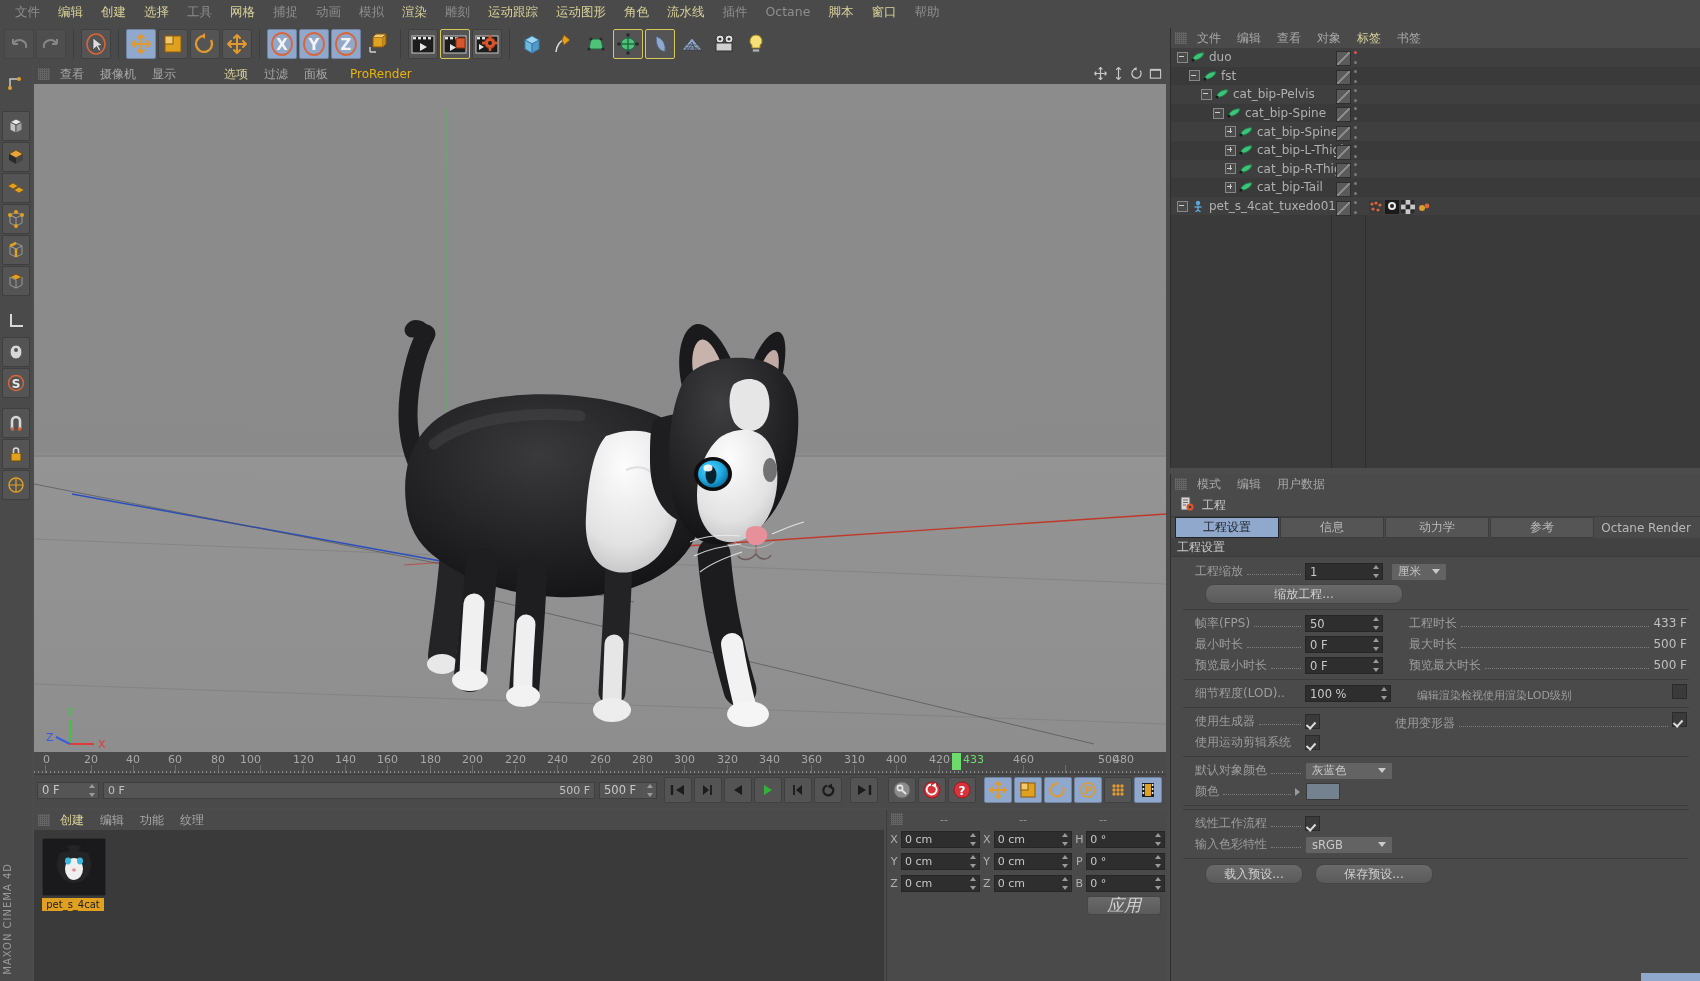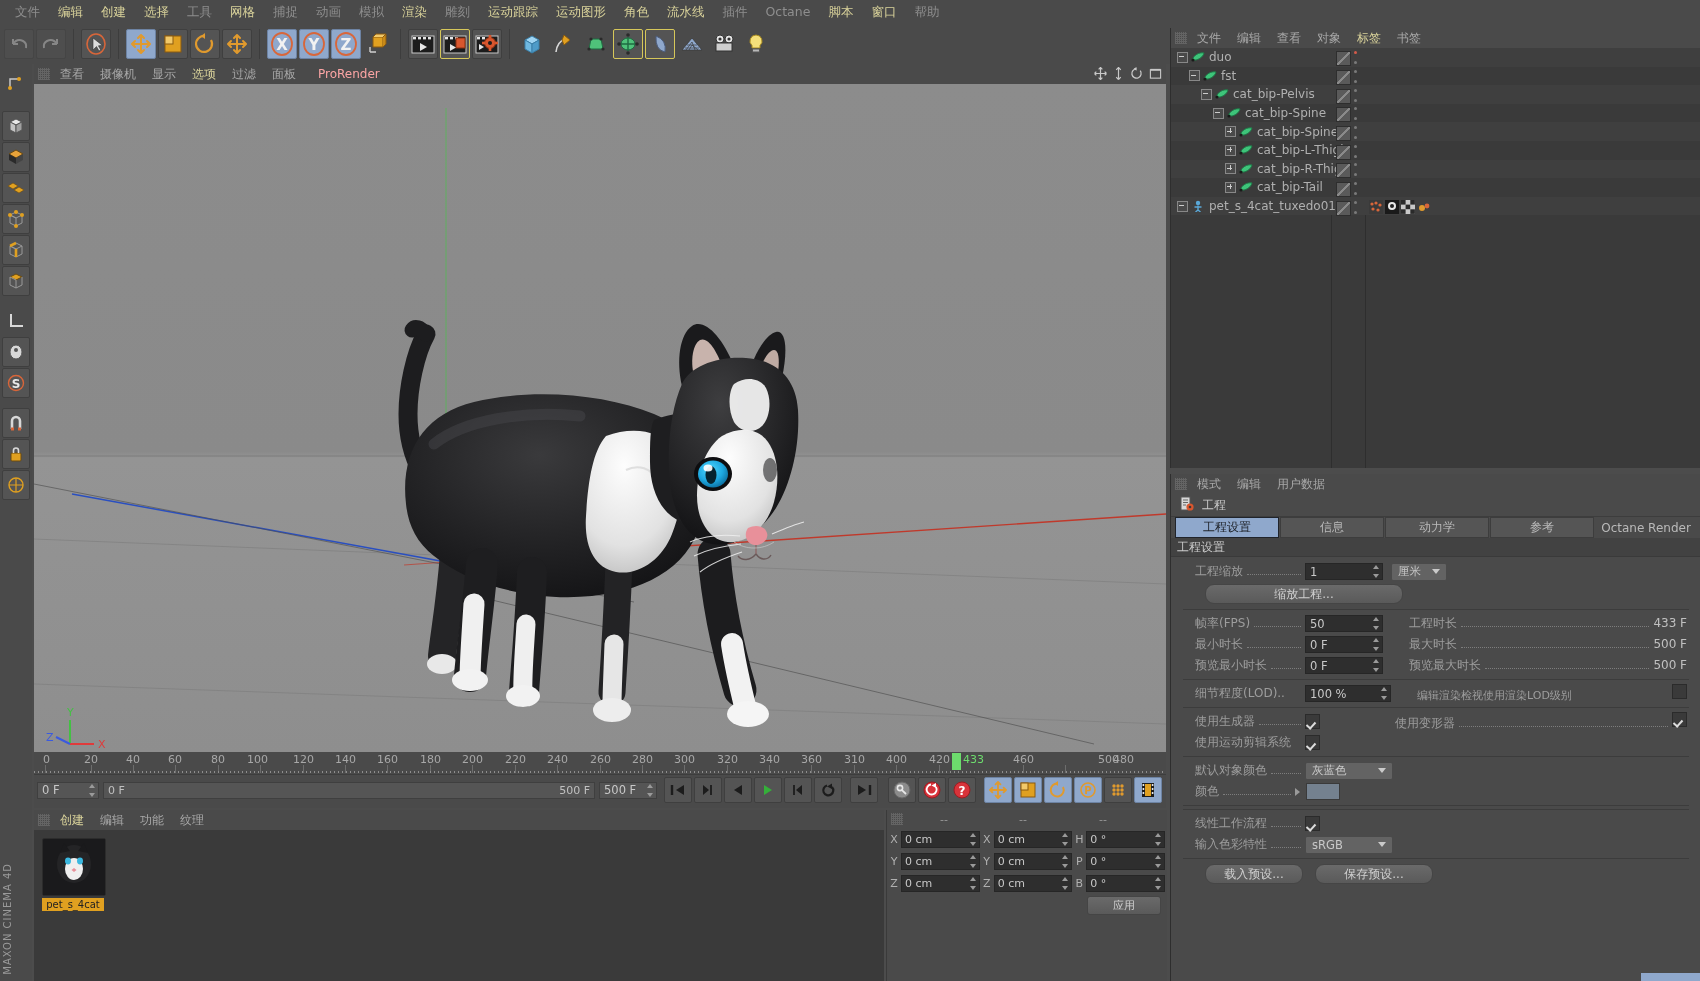--- a/index.html
+++ b/index.html
@@ -26,22 +26,22 @@
   
   .ltool{position:absolute;left:0;top:64px;width:32px;height:917px;background:#4a4a4a;padding-top:4px;box-sizing:border-box;}
   .lbtn{width:28px;height:30px;margin:1px 2px;border-radius:2px;display:flex;align-items:center;justify-content:center;background:#545454;border:1px solid #3f3f3f;box-sizing:border-box;}
   .lbtn.flat{background:transparent;border:1px solid transparent;}
   .brand{position:absolute;left:2px;bottom:6px;width:28px;color:#9a9a9a;font-size:10px;letter-spacing:1px;writing-mode:vertical-rl;text-orientation:mixed;transform:rotate(180deg);white-space:nowrap;}
 
   
   .viewwrap{position:absolute;left:34px;top:64px;width:1132px;height:688px;background:#3c3c3c;}
   .viewhdr{height:20px;background:#4a4a4a;display:flex;align-items:center;padding-left:4px;position:relative;}
   .viewhdr .mi{padding:0 8px;font-size:12px;color:#a8a8a8;line-height:20px;}
-  .viewhdr .mi.hl{color:#d9d29a;}
-  .viewhdr .mi.pr{color:#fca5a5;padding-left:14px;}
+  .viewhdr .mi.hl{color:#d9d29a;margin-left:32px;}
+  .viewhdr .mi.pr{color:#eab308;padding-left:14px;}
   .grip{width:12px;height:12px;margin-right:2px;background-image:repeating-linear-gradient(0deg,#6f6f6f 0 1px,transparent 1px 2px),repeating-linear-gradient(90deg,#6f6f6f 0 1px,transparent 1px 2px);opacity:.7;}
   .navicons{position:absolute;right:4px;top:3px;display:flex;gap:6px;align-items:center;}
   .canvas{position:relative;width:1132px;height:668px;overflow:hidden;background:#8a8a8a;}
 
   
   .objmgr{position:absolute;left:1170px;top:28px;width:530px;height:440px;background:#3a3a3a;border-left:1px solid #2e2e2e;}
   .ommenu{height:20px;background:#4a4a4a;display:flex;align-items:center;padding-left:4px;}
   .ommenu .mi{padding:0 8px;font-size:12px;color:#a8a8a8;line-height:20px;}
   .ommenu .mi.hl{color:#d9d29a;text-align:right;}
   .omcols{position:absolute;left:0;top:20px;width:530px;height:420px;}
@@ -107,21 +107,21 @@
   .matitem{width:62px;}
   .matthumb{width:62px;height:56px;border:1px solid #2c2c2c;background:radial-gradient(circle at 35% 30%, #6a6a6a, #1a1a1a 70%);border-radius:2px;position:relative;overflow:hidden;}
   .matname{margin-top:2px;background:#e0a020;color:#222;font-size:10px;text-align:center;padding:1px 0;white-space:nowrap;overflow:hidden;}
 
   
   .coord{position:absolute;left:886px;top:810px;width:280px;height:171px;background:#4a4a4a;border-left:1px solid #3a3a3a;}
   .cohdr{height:18px;display:flex;align-items:center;padding-left:4px;gap:0;font-size:11px;color:#9a9a9a;}
   .corow{display:flex;align-items:center;height:22px;padding:0 2px;gap:2px;}
   .colbl{width:10px;font-size:11px;color:#b0b0b0;text-align:center;}
   .cofld{flex:1;height:17px;background:#2e2e2e;border:1px solid #262626;color:#c8c8c8;font-size:11px;display:flex;align-items:center;padding:0 3px;box-sizing:border-box;position:relative;}
-  .cobtn{height:17px;background:linear-gradient(#6a6a6a,#5a5a5a);border:1px solid #454545;border-radius:3px;font-size:11px;color:#d0d0d0;display:flex;align-items:center;justify-content:center;}
+  .cobtn{height:17px;background:linear-gradient(#6a6a6a,#5a5a5a);border:1px solid #454545;border-radius:3px;font-size:17px;color:#d0d0d0;display:flex;align-items:center;justify-content:center;font-style:italic;}
 </style>
 </head>
 <body>
 
 <div id="app">
 
   <div class="menubar">
     <div class="mi dim">文件</div>
     <div class="mi hl">编辑</div>
     <div class="mi hl">创建</div>
@@ -1102,21 +1102,21 @@
       <div class="rtick" style="left:9px">0</div>
       <div class="rmark" style="left:11px"></div>
       <div class="rtick" style="left:50px">20</div>
       <div class="rmark" style="left:57px"></div>
       <div class="rtick" style="left:92px">40</div>
       <div class="rmark" style="left:99px"></div>
       <div class="rtick" style="left:134px">60</div>
       <div class="rmark" style="left:141px"></div>
       <div class="rtick" style="left:177px">80</div>
       <div class="rmark" style="left:184px"></div>
-      <div class="rtick" style="left:213px">100</div>
+      <div class="rtick" style="left:206px">100</div>
       <div class="rmark" style="left:226px"></div>
       <div class="rtick" style="left:259px">120</div>
       <div class="rmark" style="left:269px"></div>
       <div class="rtick" style="left:301px">140</div>
       <div class="rmark" style="left:311px"></div>
       <div class="rtick" style="left:343px">160</div>
       <div class="rmark" style="left:353px"></div>
       <div class="rtick" style="left:386px">180</div>
       <div class="rmark" style="left:396px"></div>
       <div class="rtick" style="left:428px">200</div>

